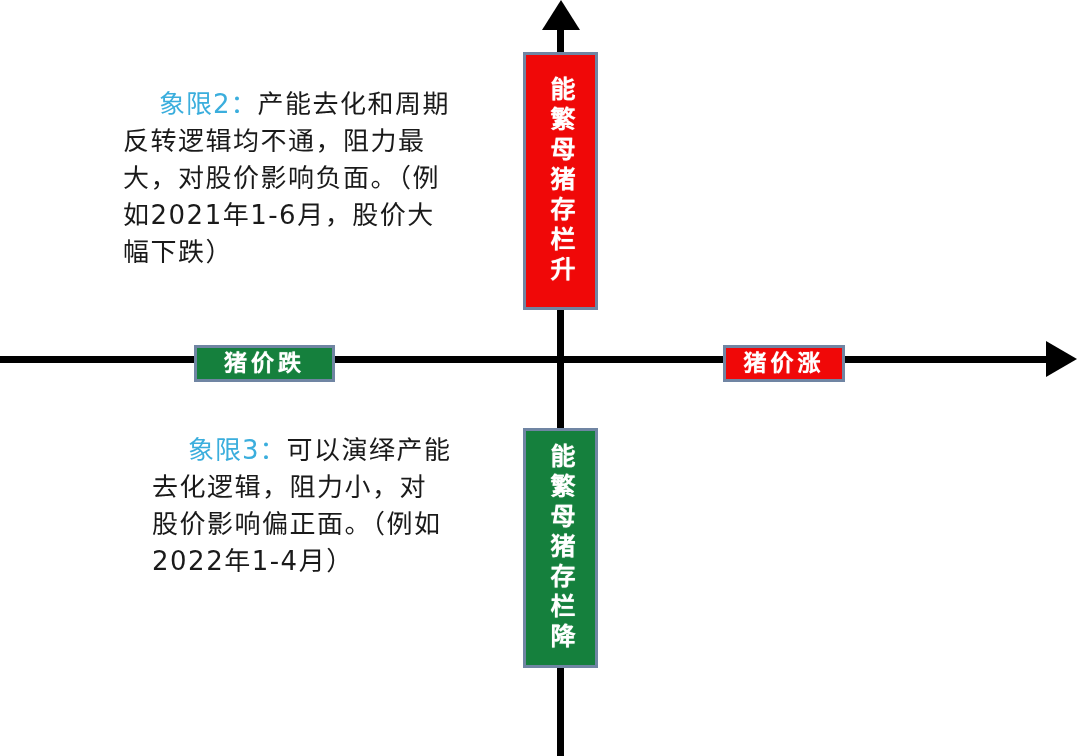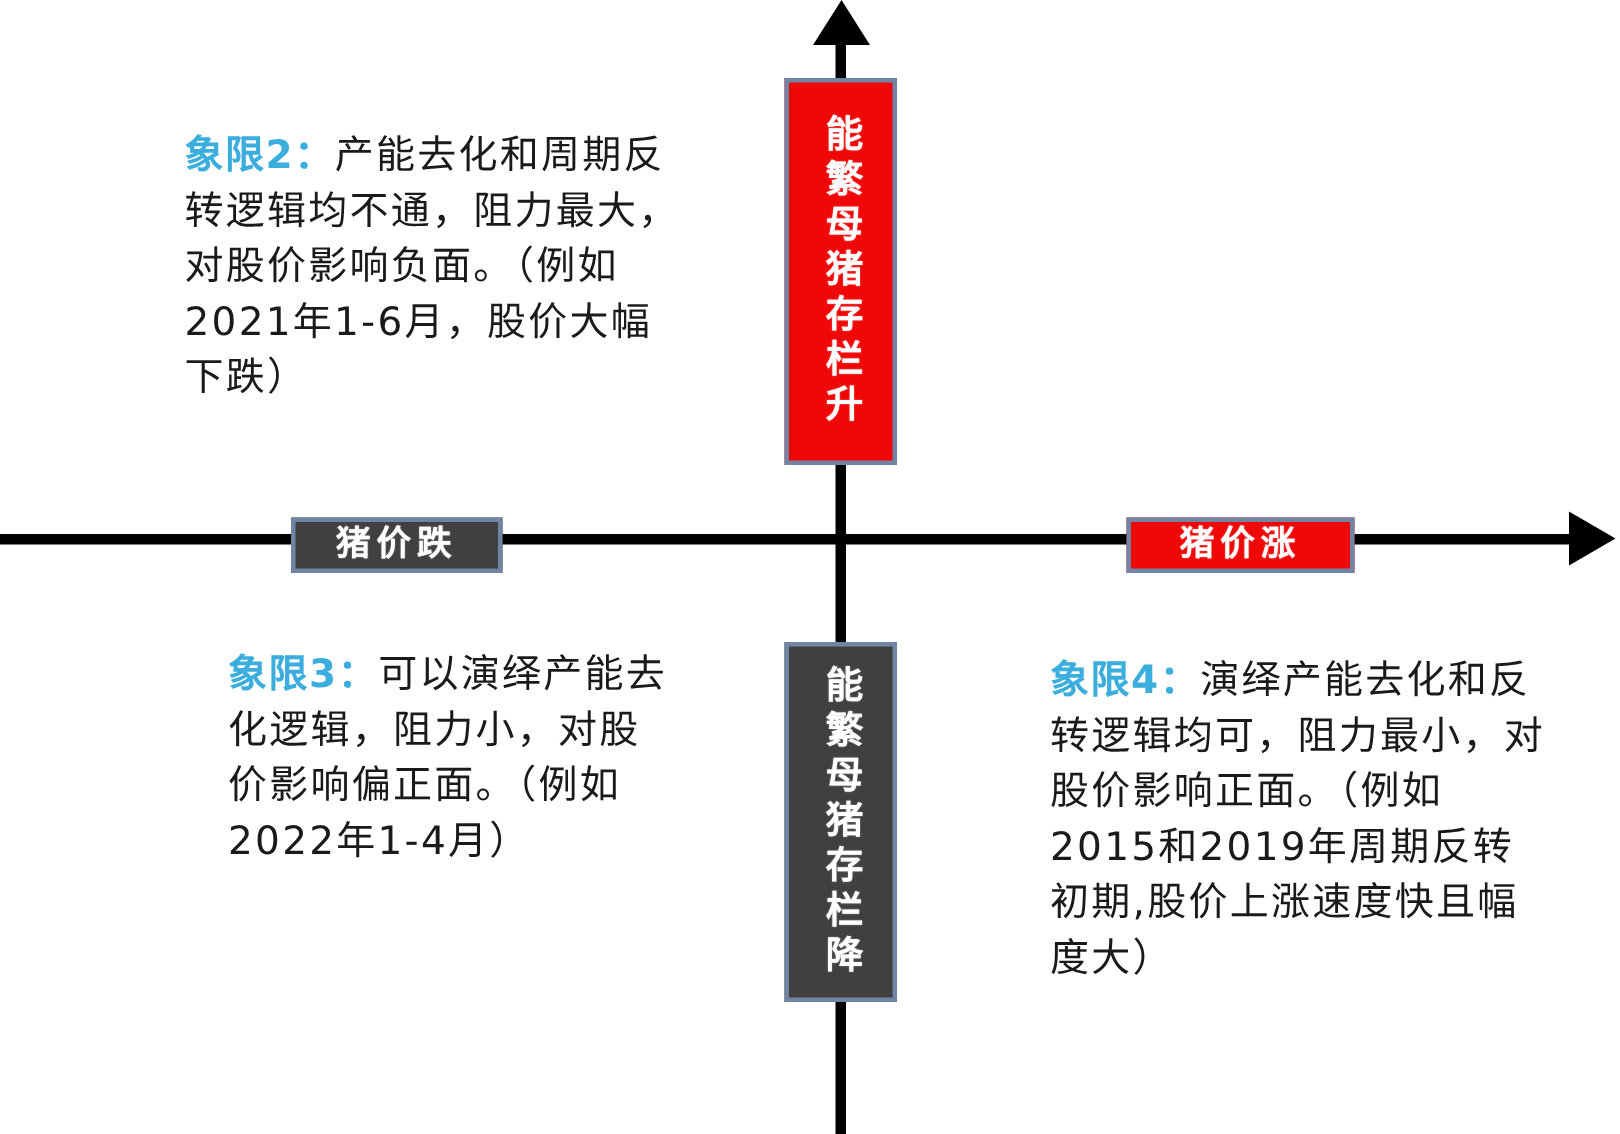--- a/index.html
+++ b/index.html
@@ -61,21 +61,21 @@
     border: 3px solid #7085A3;
     box-sizing: border-box;
     display: flex;
     align-items: center;
     justify-content: center;
     color: #ffffff;
     font-weight: 700;
     text-align: center;
   }
   .axis-box.red   { background: #F00808; }
-  .axis-box.green { background: #404040; }
+  .axis-box.green { background: #15803d; }
 
   .box-vert-top {
     left: 523px;
     top: 52px;
     width: 75px;
     height: 258px;
   }
   .box-vert-bottom {
     left: 523px;
     top: 428px;
@@ -93,44 +93,44 @@
 
   .box-horiz-left {
     left: 194px;
     top: 345px;
     width: 141px;
     height: 37px;
   }
   .box-horiz-right {
     left: 723px;
     top: 345px;
-    width: 152px;
+    width: 122px;
     height: 37px;
-    margin-left: 28px;
   }
   .horiz-text {
     font-size: 23px;
     letter-spacing: 4px;
     line-height: 1;
     text-shadow: 0 0 1px rgba(255,255,255,0.6);
   }
 
   
   .quad {
     position: absolute;
     color: #1a1a1a;
     font-size: 26px;
     line-height: 1.42;
     letter-spacing: 1.5px;
     font-family: "DejaVu Sans", "Liberation Sans", sans-serif;
   }
   .quad-label {
     color: #3BAEDD;
-    font-weight: 700;
+    font-weight: 400;
     letter-spacing: 1px;
+    margin-left: 36px;
   }
   .quad-body {
     font-weight: 400;
   }
 
   .quad-2 { left: 123px; top: 86px;  width: 330px; }
   .quad-1 { left: 694px; top: 88px;  width: 300px; }
   .quad-3 { left: 152px; top: 432px; width: 300px; }
   .quad-4 { left: 700px; top: 436px; width: 330px; }
 
@@ -167,17 +167,14 @@
 
   <div class="quad quad-2">
     <span class="quad-label">象限2：</span><span class="quad-body">产能去化和周期反转逻辑均不通，阻力最大，对股价影响负面。（例如2021年1-6月，股价大幅下跌）</span>
   </div>
 
 
   <div class="quad quad-3">
     <span class="quad-label">象限3：</span><span class="quad-body">可以演绎产能去化逻辑，阻力小，对股价影响偏正面。（例如2022年1-4月）</span>
   </div>
 
-  <div class="quad quad-4">
-    <span class="quad-label">象限4：</span><span class="quad-body">演绎产能去化和反转逻辑均可，阻力最小，对股价影响正面。（例如2015和2019年周期反转初期,股价上涨速度快且幅度大）</span>
-  </div>
 
 </div>
 
 </body></html>

